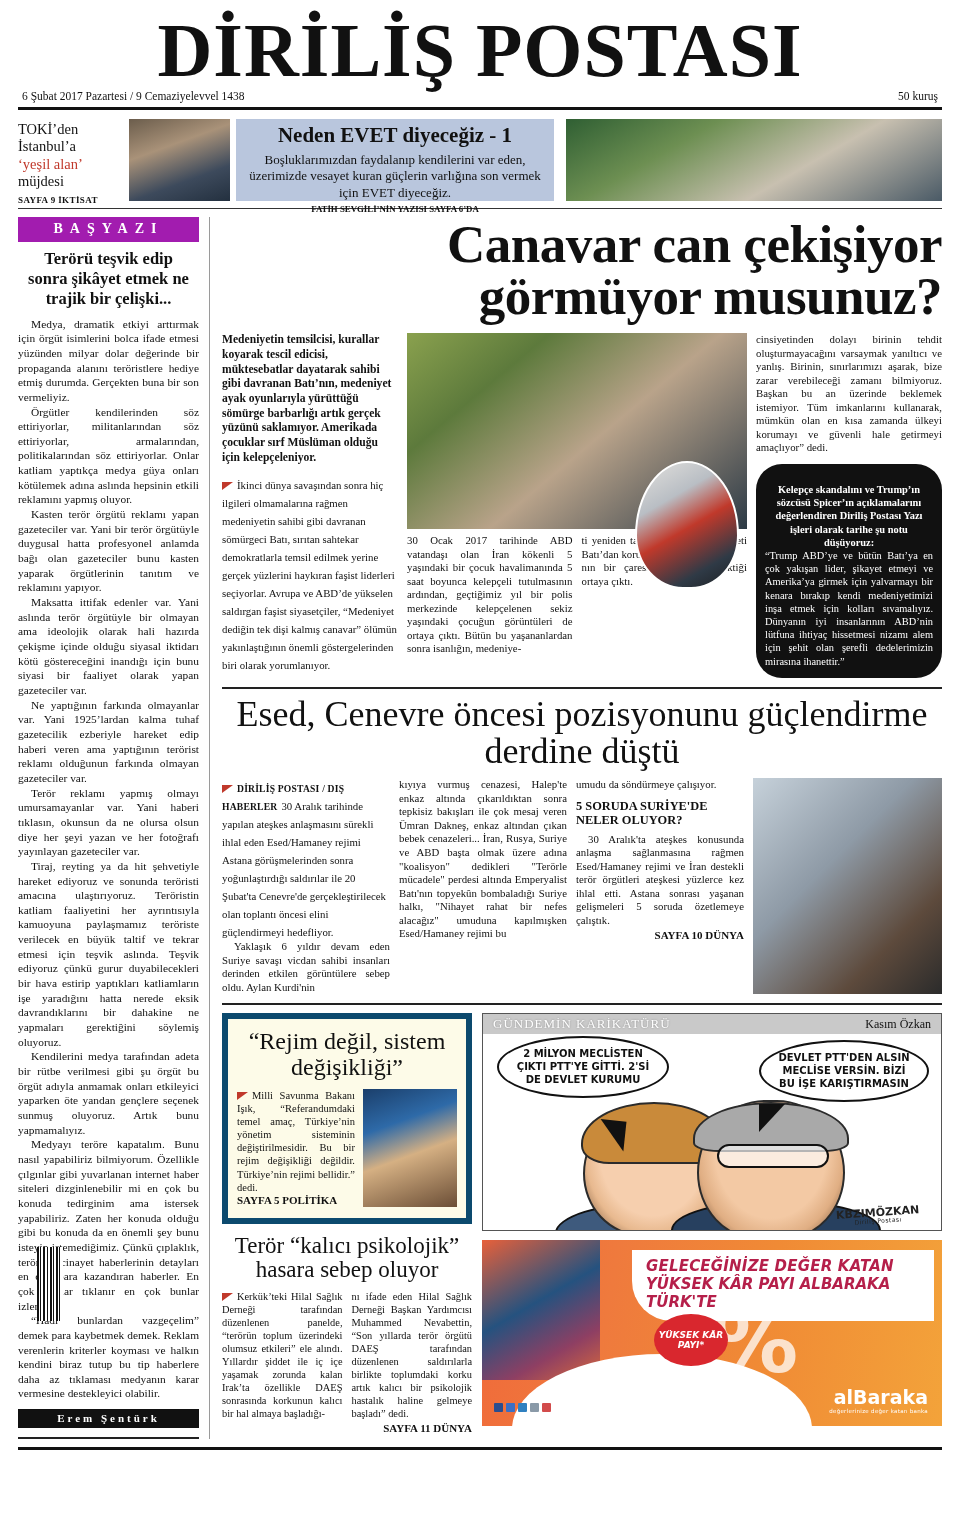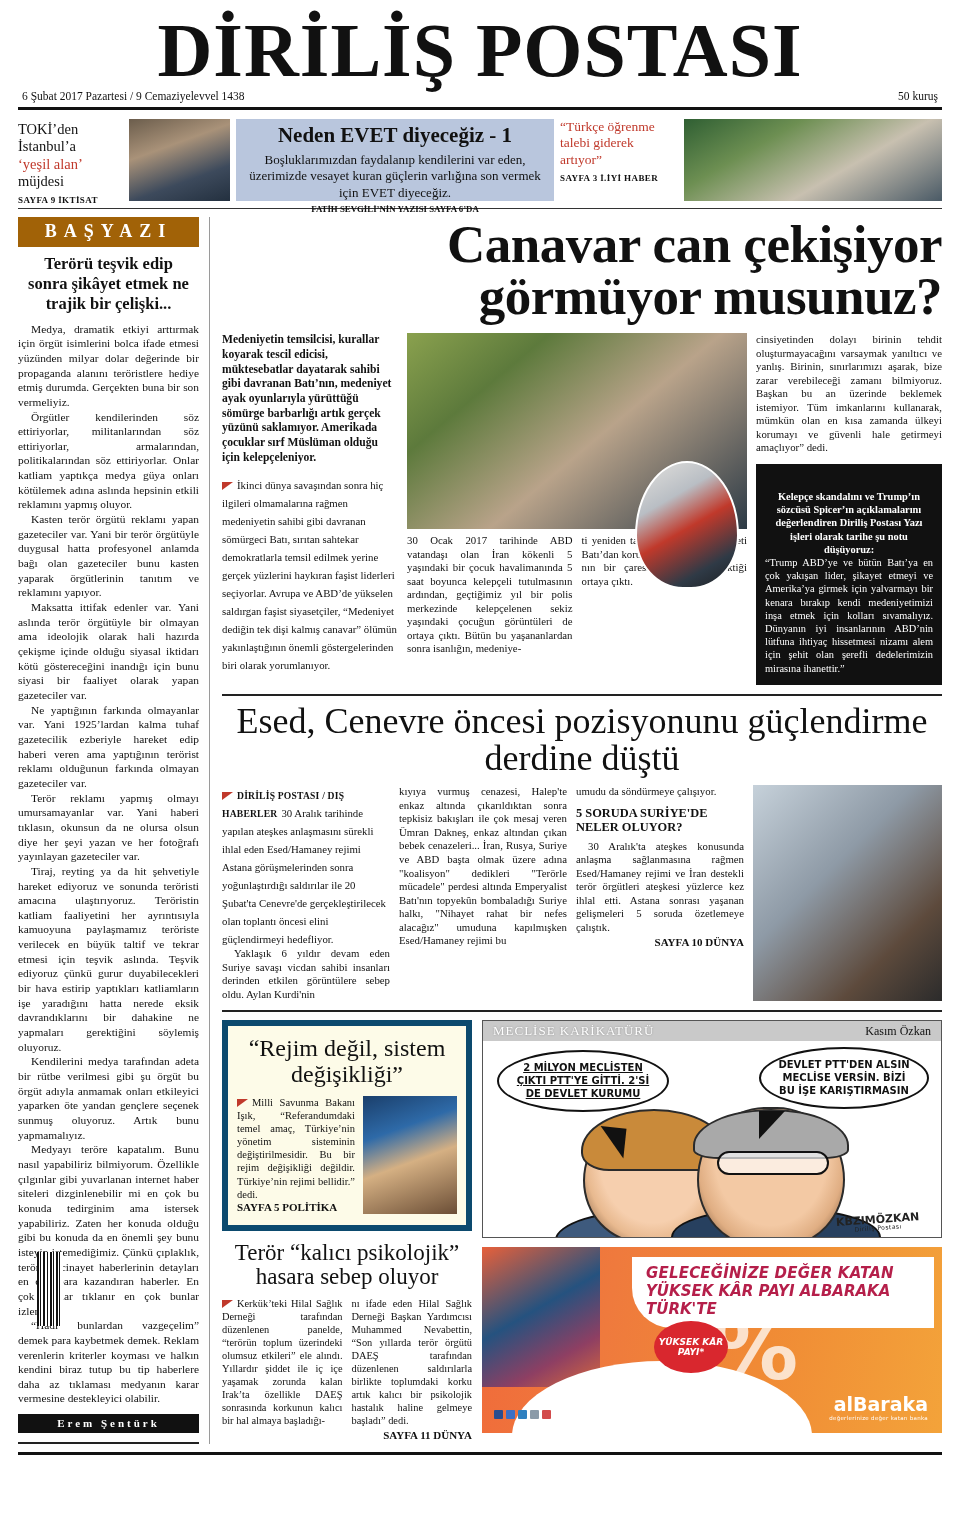--- a/index.html
+++ b/index.html
@@ -56,22 +56,22 @@
 
   .rule-thin { height:1px; background:#333; }
 
   
   .body-grid { display:flex; margin-top:8px; }
   .col-left { width:218px; padding-right:10px; border-right:1px solid #9a9a9a; }
   .col-main { flex:1; padding-left:12px; }
 
   
   .basyazi-bar {
-    background:#a16207; color:#fff; text-align:center;
-    font-size:18px; font-weight:bold; letter-spacing:7px;
+    background:#a21caf; color:#fff; text-align:center;
+    font-size:14px; font-weight:bold; letter-spacing:7px;
     padding:4px 0 5px; margin-bottom:7px;
   }
   .basyazi-head {
     text-align:center; font-size:16.5px; font-weight:bold;
     line-height:1.2; margin:3px 6px 8px;
   }
   .edit-body { font-size:11.4px; line-height:1.285; text-align:justify; hyphens:auto; }
   .edit-body p { margin:0; text-indent:13px; }
   .byline-bar {
     background:#111; color:#fff; text-align:center;
@@ -106,22 +106,22 @@
   .caption-cols { display:flex; gap:9px; margin-top:5px; }
   .caption-cols .cc { flex:1; }
   .cutout {
     position:absolute; right:8px; top:128px; width:104px; height:128px;
     border-radius:50% 50% 46% 46%/58% 58% 42% 42%;
     background:linear-gradient(150deg,#e4e2de 0%,#b9bec4 30%,#c0392b 52%,#2f3a46 80%,#1d1f22 100%);
     border:2px solid #fff;
   }
   .lead-c2-wrap { position:relative; }
   .blackbox {
-    background:#111; color:#fff; padding:26px 9px 10px;
-    font-size:10.4px; line-height:1.27; text-align:justify; margin-top:9px;
+    background:#111; color:#fff; padding:19px 9px 10px;
+    font-size:10.4px; line-height:1.27; text-align:justify; margin-top:9px;border-radius:26px;
   }
   .blackbox .hd { font-weight:bold; text-align:center; display:block; }
 
   
   .sec2-rule { height:2px; background:#222; margin:9px 0 7px; }
   .sec2-head {
     font-size:36px; line-height:1.02; text-align:center; margin-bottom:9px;
   }
   .sec2-grid { display:flex; gap:9px; }
   .sec2-c { width:168px; }
@@ -154,21 +154,21 @@
     padding:2px 10px; font-size:13px;
   }
   .cartoon-bar .ttl { letter-spacing:1px; color:#fff; text-shadow:0 0 2px #888; font-weight:normal; }
   .cartoon-bar .aut { font-size:12px; color:#111; }
   .cartoon-canvas { position:relative; height:196px; background:#fff; overflow:hidden; }
   .bubble {
     position:absolute; background:#fff; border:2px solid #111; border-radius:50%;
     text-align:center; font-family:"DejaVu Sans", sans-serif; font-weight:bold;
     font-size:10px; line-height:1.26; padding:10px 12px; color:#111;
   }
-  .b1 { left:14px; top:9px; width:172px;text-decoration:underline; }
+  .b1 { left:14px; top:2px; width:172px; }
   .b2 { right:12px; top:6px; width:170px; }
   .tail { position:absolute; width:0; height:0; }
   .t1 { left:110px; top:86px; border-left:6px solid transparent; border-right:26px solid #111; border-bottom:30px solid transparent; transform:rotate(6deg);}
   .t2 { right:150px; top:70px; border-right:6px solid transparent; border-left:26px solid #111; border-bottom:28px solid transparent; }
   .head-f {
     position:absolute; left:100px; bottom:-6px; width:140px; height:130px;
     background:radial-gradient(ellipse at 50% 35%, #f6cfae 0 55%, #e8b98f 70%, #5a3b24 100%);
     border-radius:48% 48% 42% 42%/52% 52% 48% 48%;
     border:2px solid #2b2b2b;
   }
@@ -255,24 +255,20 @@
 
     <div class="teaser t-mid">
       <div style="width:100%">
         <div class="h">Neden EVET diyeceğiz - 1</div>
         <div class="d">Boşluklarımızdan faydalanıp kendilerini var eden, üzerimizde vesayet kuran güçlerin varlığına son vermek için EVET diyeceğiz.</div>
         <div class="f">FATİH SEVGİLİ’NİN YAZISI SAYFA 6’DA</div>
       </div>
     </div>
 
     <div class="teaser t-right">
-      <div class="txt">
-        <div class="hl">“Türkçe öğrenme talebi giderek artıyor”</div>
-        <div class="kicker">SAYFA 3 İ.İYİ HABER</div>
-      </div>
       <div class="ph pB"></div>
     </div>
   </div>
 
   <div class="rule-thin" style="margin-top:7px"></div>
 
   <div class="body-grid">
 
     <div class="col-left edit-wrap">
       <div class="basyazi-bar">BAŞYAZI</div>
@@ -382,21 +378,21 @@
               </div>
             </div>
           </div>
 
         </div>
 
         <div class="bot-right">
 
           <div class="cartoon-box">
             <div class="cartoon-bar">
-              <span class="ttl">MECLİSE KARİKATÜRÜ</span>
+              <span class="ttl">GÜNDEMİN KARİKATÜRÜ</span>
               <span class="aut">Kasım Özkan</span>
             </div>
             <div class="cartoon-canvas">
               <div class="body-f"></div>
               <div class="head-f"></div>
               <div class="hair-f"></div>
               <div class="body-m"></div>
               <div class="head-m"></div>
               <div class="hair-m"></div>
               <div class="glasses"></div>

